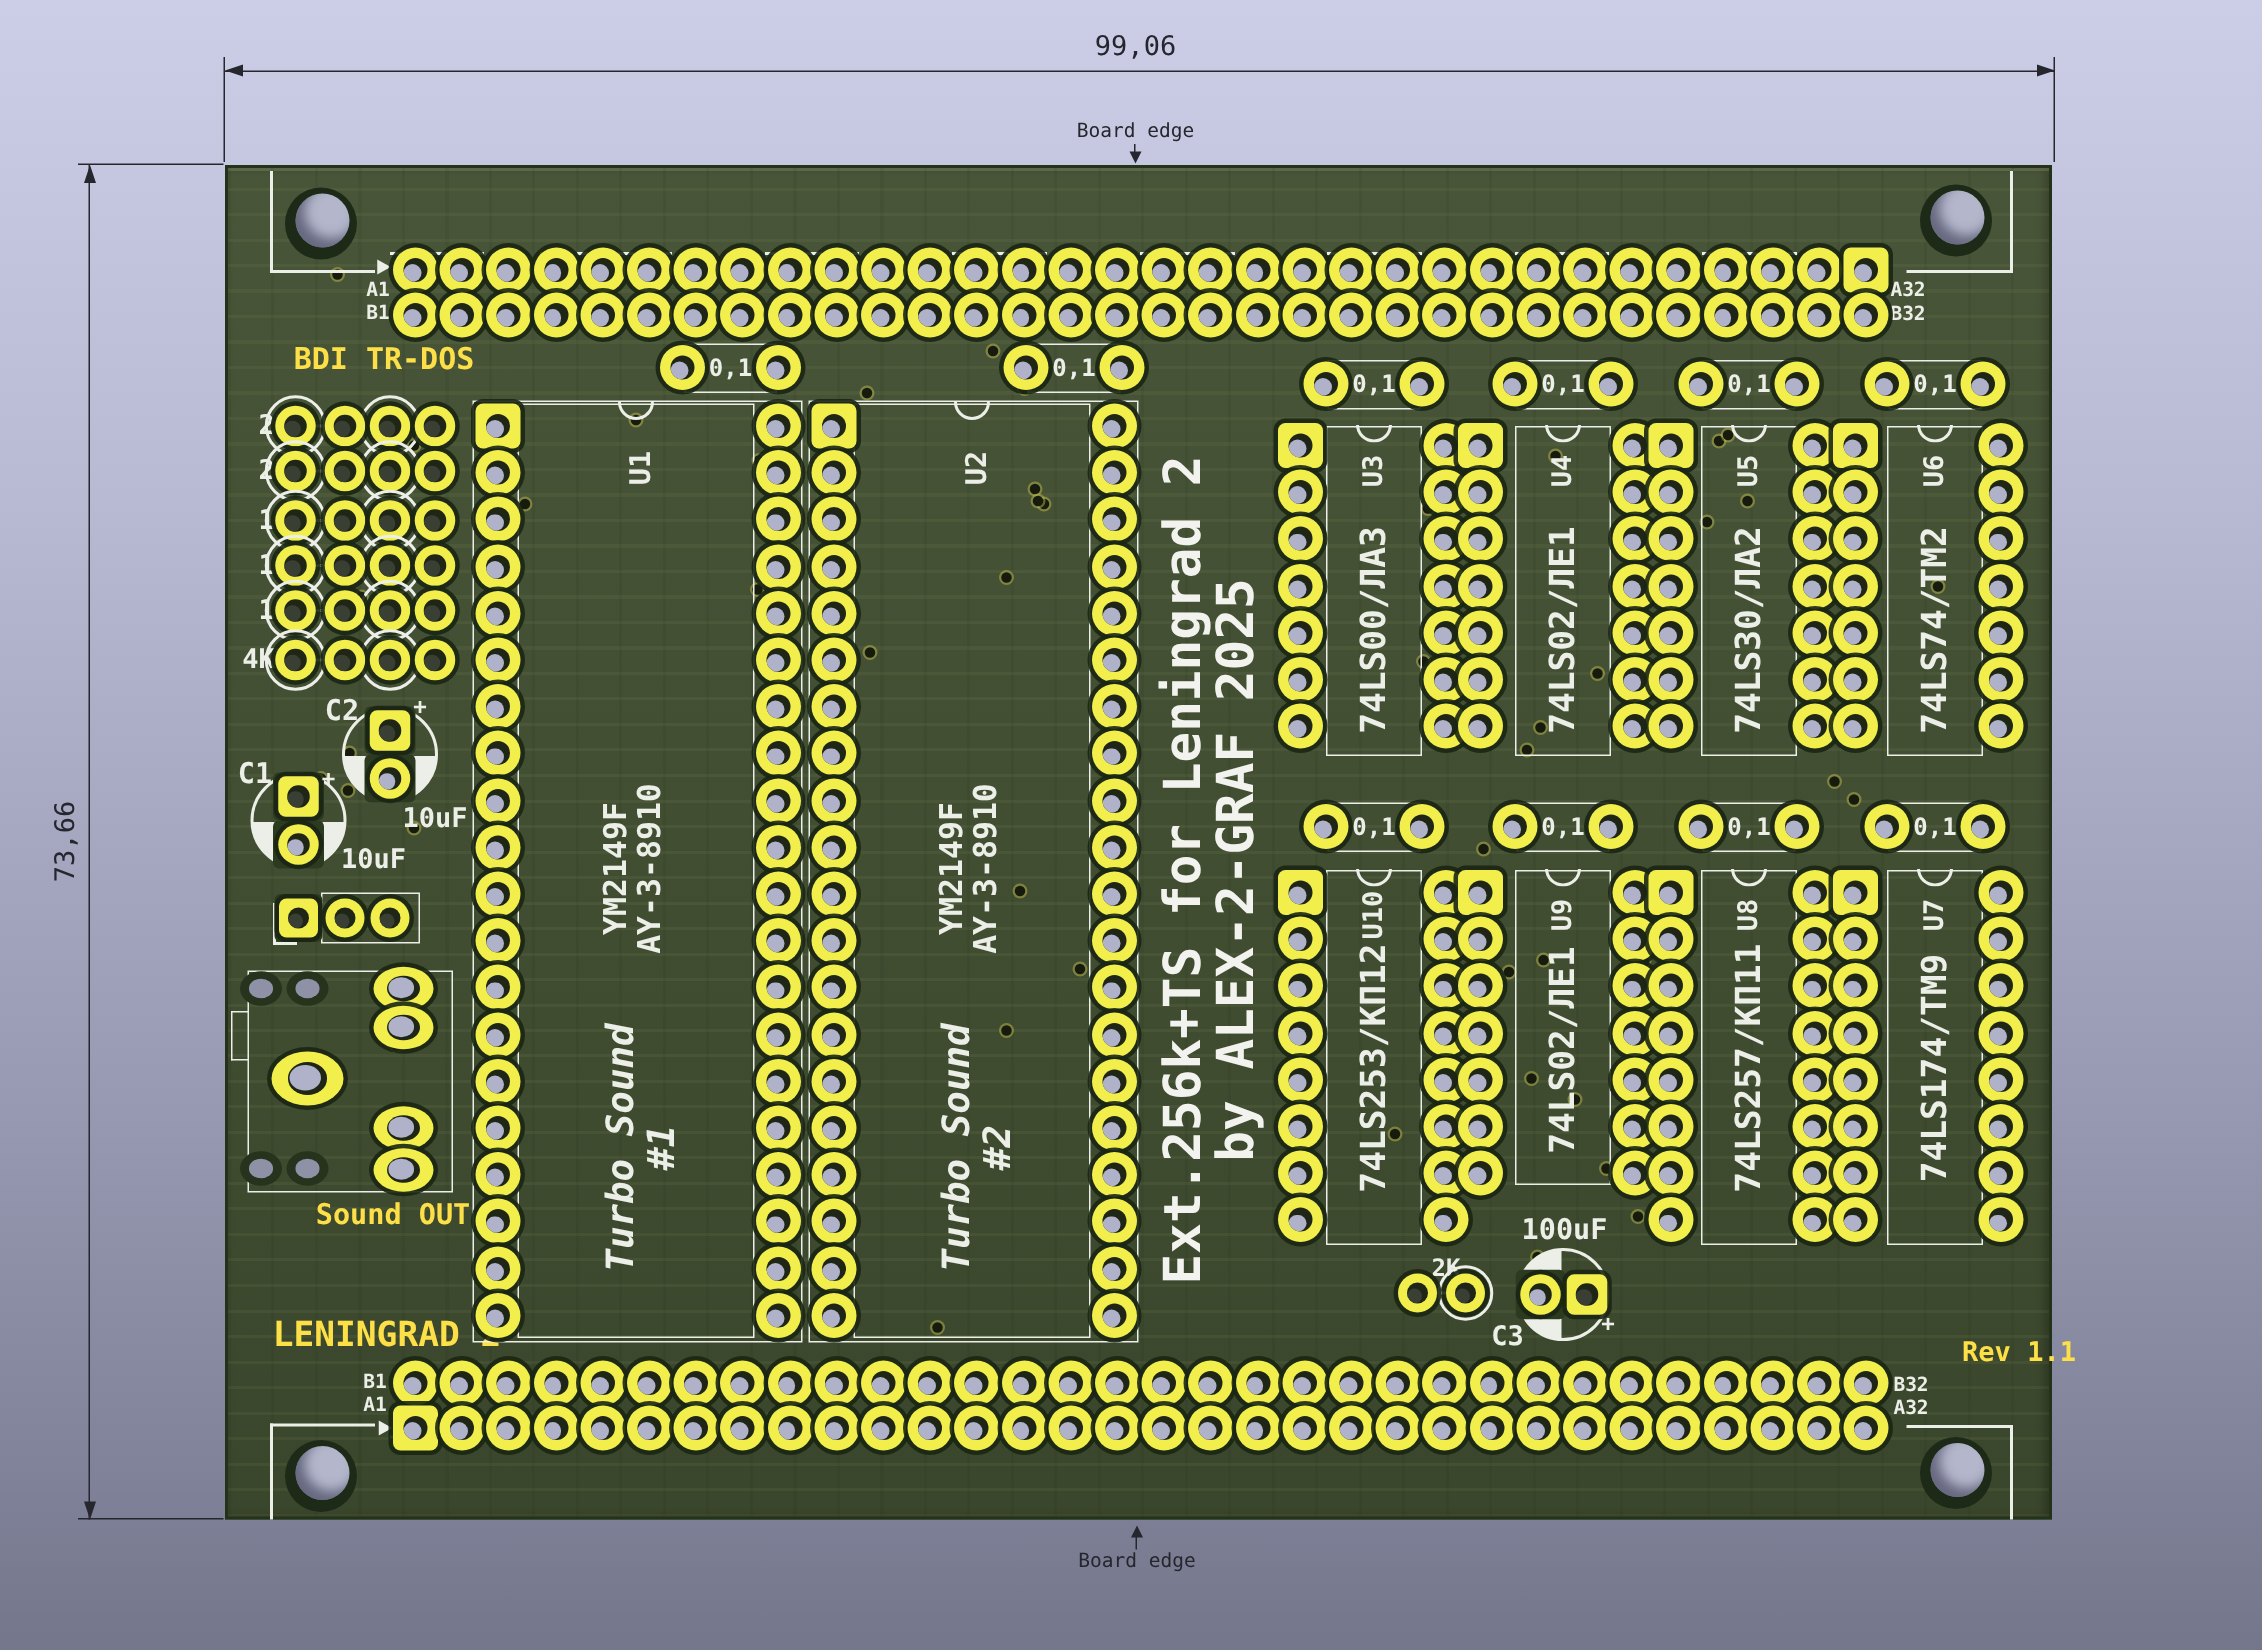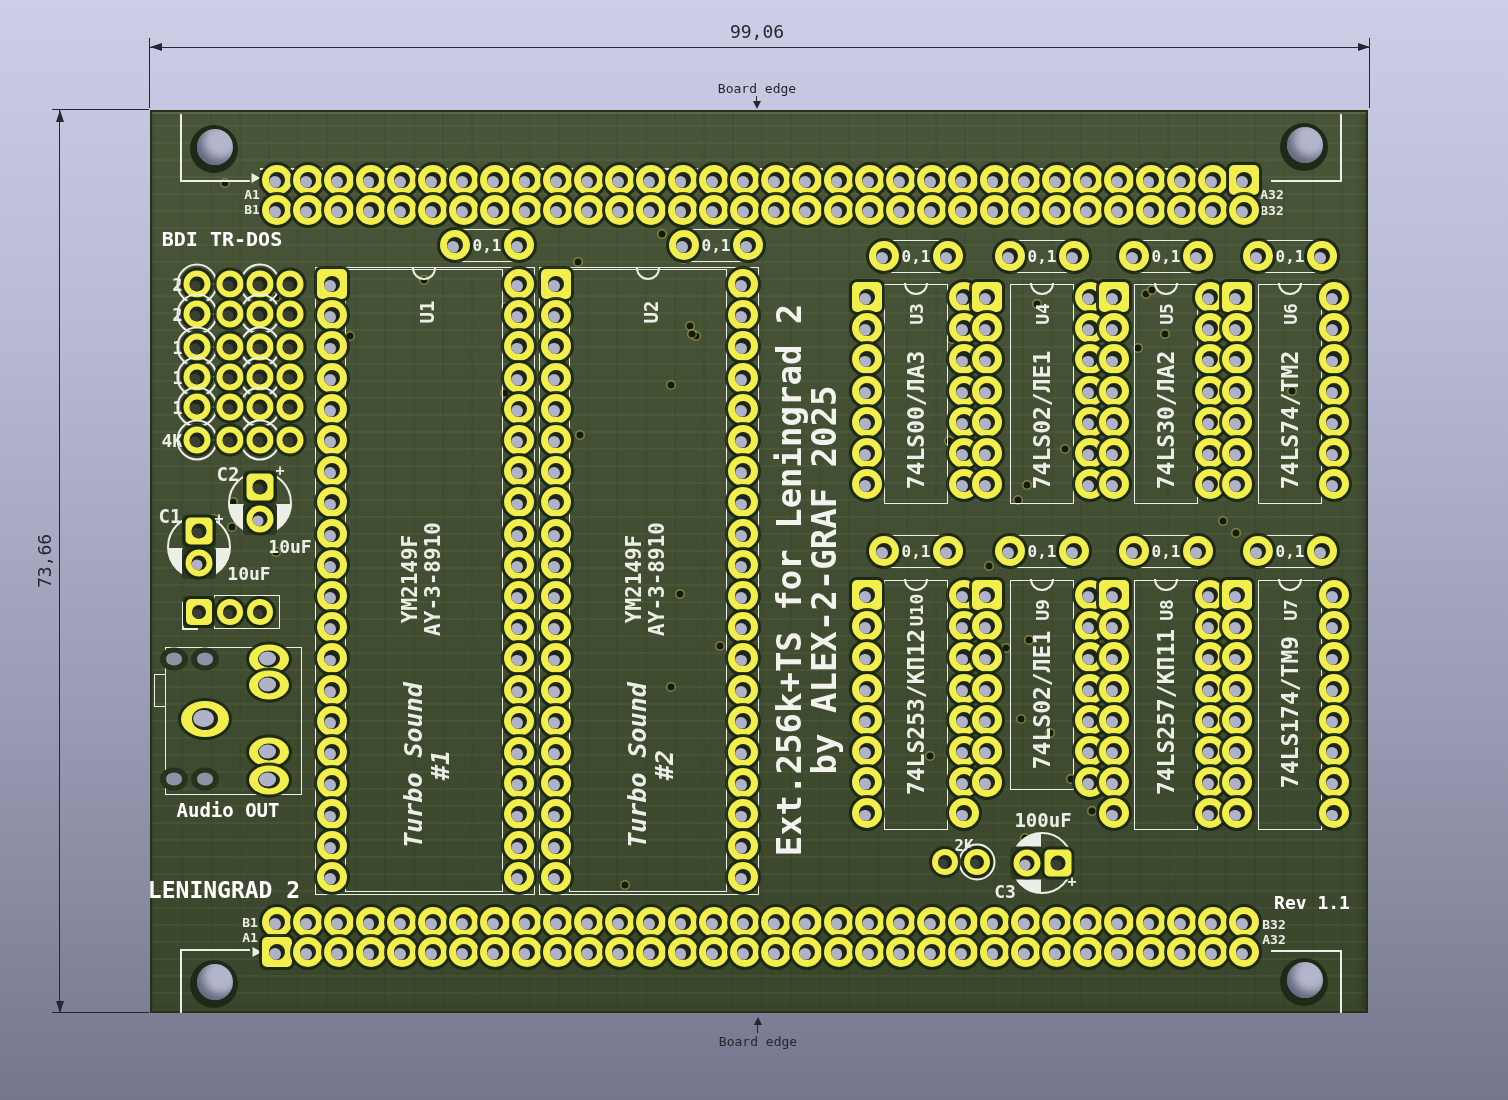--- a/index.html
+++ b/index.html
@@ -54,21 +54,21 @@
   .notch{position:absolute;left:50%;top:-2px;transform:translateX(-50%);width:24px;height:12px;
          border:2px solid #eceee8;border-top:none;border-radius:0 0 24px 24px;box-sizing:border-box;}
   .silk-ring{position:absolute;transform:translate(-50%,-50%);width:41px;height:41px;
          border:2px solid #eceee8;border-radius:50%;box-sizing:border-box;}
   .tri{position:absolute;width:0;height:0;border-top:5px solid transparent;
        border-bottom:5px solid transparent;border-left:9px solid #eceee8;
        transform:translate(-50%,-50%);}
   .stext{position:absolute;transform:translate(-50%,-50%);font-family:"DejaVu Sans Mono",monospace;
          font-weight:bold;color:#eceee8;white-space:nowrap;font-size:16px;}
   .stext.r{transform:translate(-100%,-50%);}
-  .stext.yel{color:#ffffff;}
+  .stext.yel{color:#fde047;margin-left:34px;}
   .vtext{position:absolute;transform:translate(-50%,-50%) rotate(-90deg);
          font-family:"DejaVu Sans Mono",monospace;font-weight:bold;color:#eceee8;white-space:nowrap;}
   .vblock{position:absolute;transform:translate(-50%,-50%) rotate(-90deg);text-align:center;
          font-family:"DejaVu Sans Mono",monospace;font-weight:bold;color:#eceee8;white-space:nowrap;}
   .vblock.ital{font-style:italic;}
   .clabel{position:absolute;transform:translate(-50%,-50%);font:bold 13px "DejaVu Sans Mono",monospace;
          color:#eceee8;white-space:nowrap;}
   
   .ecap{position:absolute;transform:translate(-50%,-50%);border:2.5px solid #eceee8;
         border-radius:50%;box-sizing:border-box;}
@@ -109,21 +109,21 @@
 
   <div class="board" id="board">
 
     <div class="vblock" style="left:655px;top:468px;font-size:34px;line-height:35px;color:#f2f3ee;">
       <div>Ext.256k+TS for Leningrad 2</div>
       <div>by ALEX-2-GRAF 2025</div>
     </div>
 
     <div class="stext yel" style="left:70px;top:127px;font-size:20px;">BDI TR-DOS</div>
     <div class="stext yel" style="left:72px;top:778px;font-size:23px;">LENINGRAD 2</div>
-    <div class="stext yel" style="left:76px;top:698px;font-size:19px;">Audio OUT</div>
+    <div class="stext yel" style="left:76px;top:698px;font-size:19px;">Sound OUT</div>
     <div class="stext yel" style="left:1160px;top:790px;font-size:18px;">Rev 1.1</div>
 
     <div class="clabel" style="left:100px;top:82px;">A1</div>
     <div class="clabel" style="left:100px;top:97px;">B1</div>
     <div class="clabel" style="left:1120px;top:82px;">A32</div>
     <div class="clabel" style="left:1120px;top:98px;">B32</div>
     <div class="clabel" style="left:98px;top:810px;">B1</div>
     <div class="clabel" style="left:98px;top:825px;">A1</div>
     <div class="clabel" style="left:1122px;top:812px;">B32</div>
     <div class="clabel" style="left:1122px;top:827px;">A32</div>

